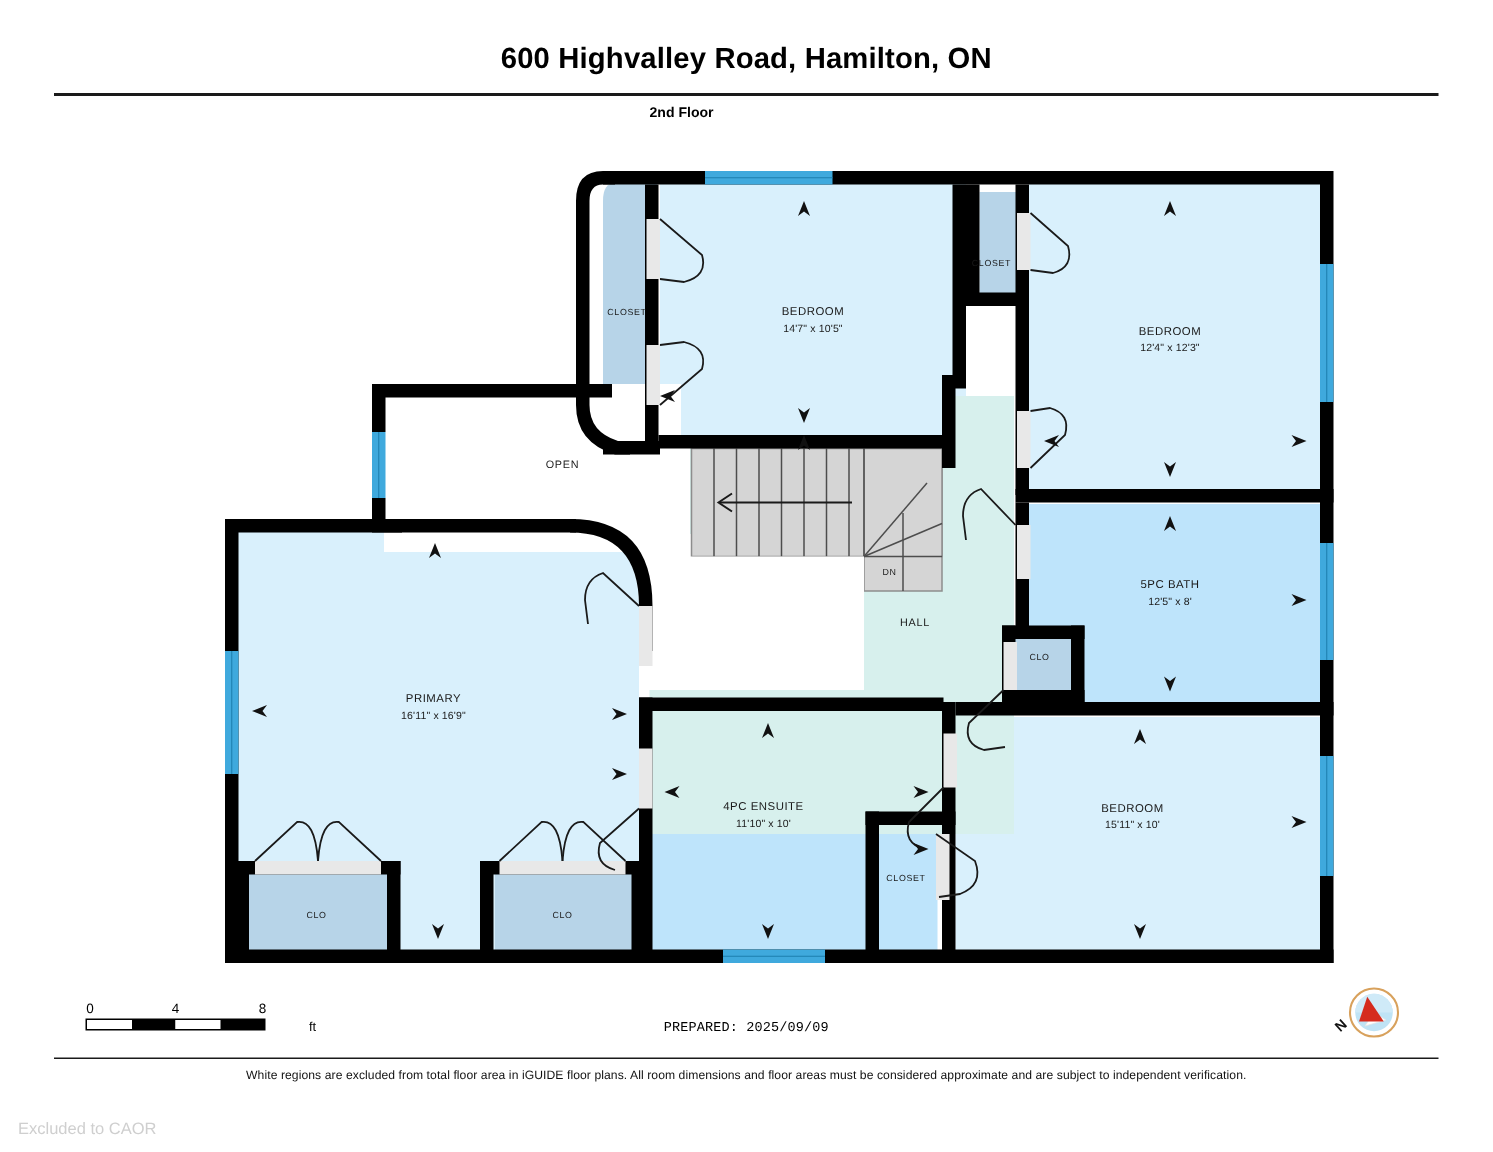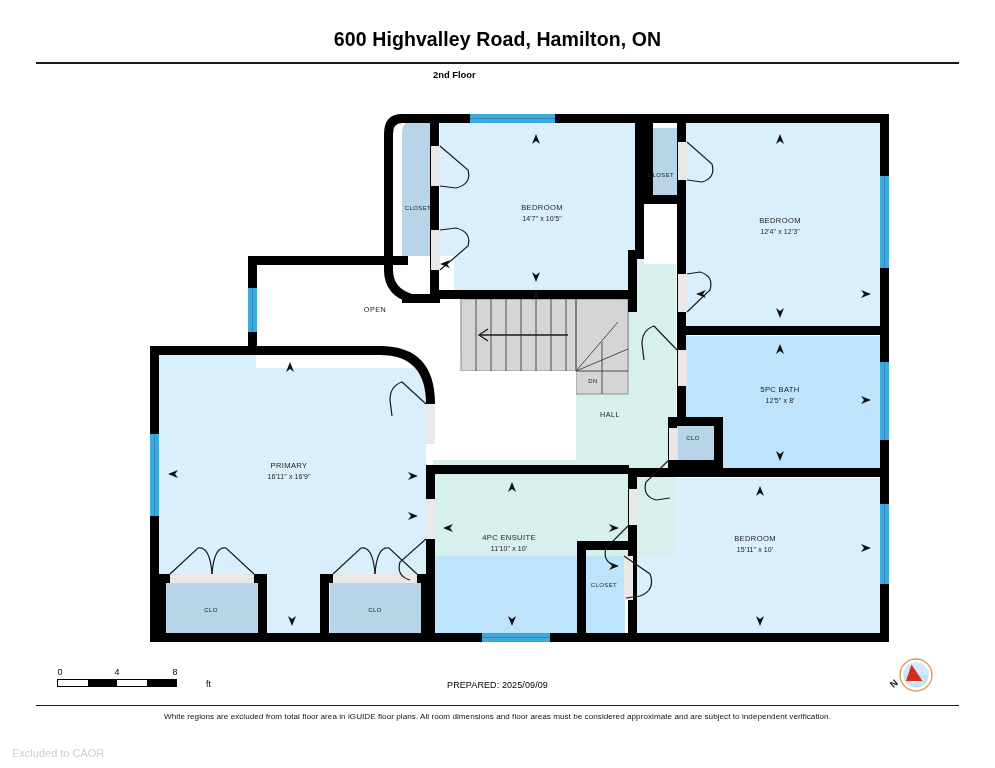--- a/index.html
+++ b/index.html
@@ -122,20 +122,21 @@
     margin-left: 23px;
   }
 
   .prepared {
     position: absolute;
     left: 0; top: 680px;
     width: 995px;
     text-align: center;
     font-size: 9px;
     letter-spacing: 0.1px;
+    font-family: Liberation Mono, monospace;
   }
 
   .compass {
     position: absolute;
     left: 884px;
     top: 654px;
     width: 54px;
     height: 46px;
   }
 

